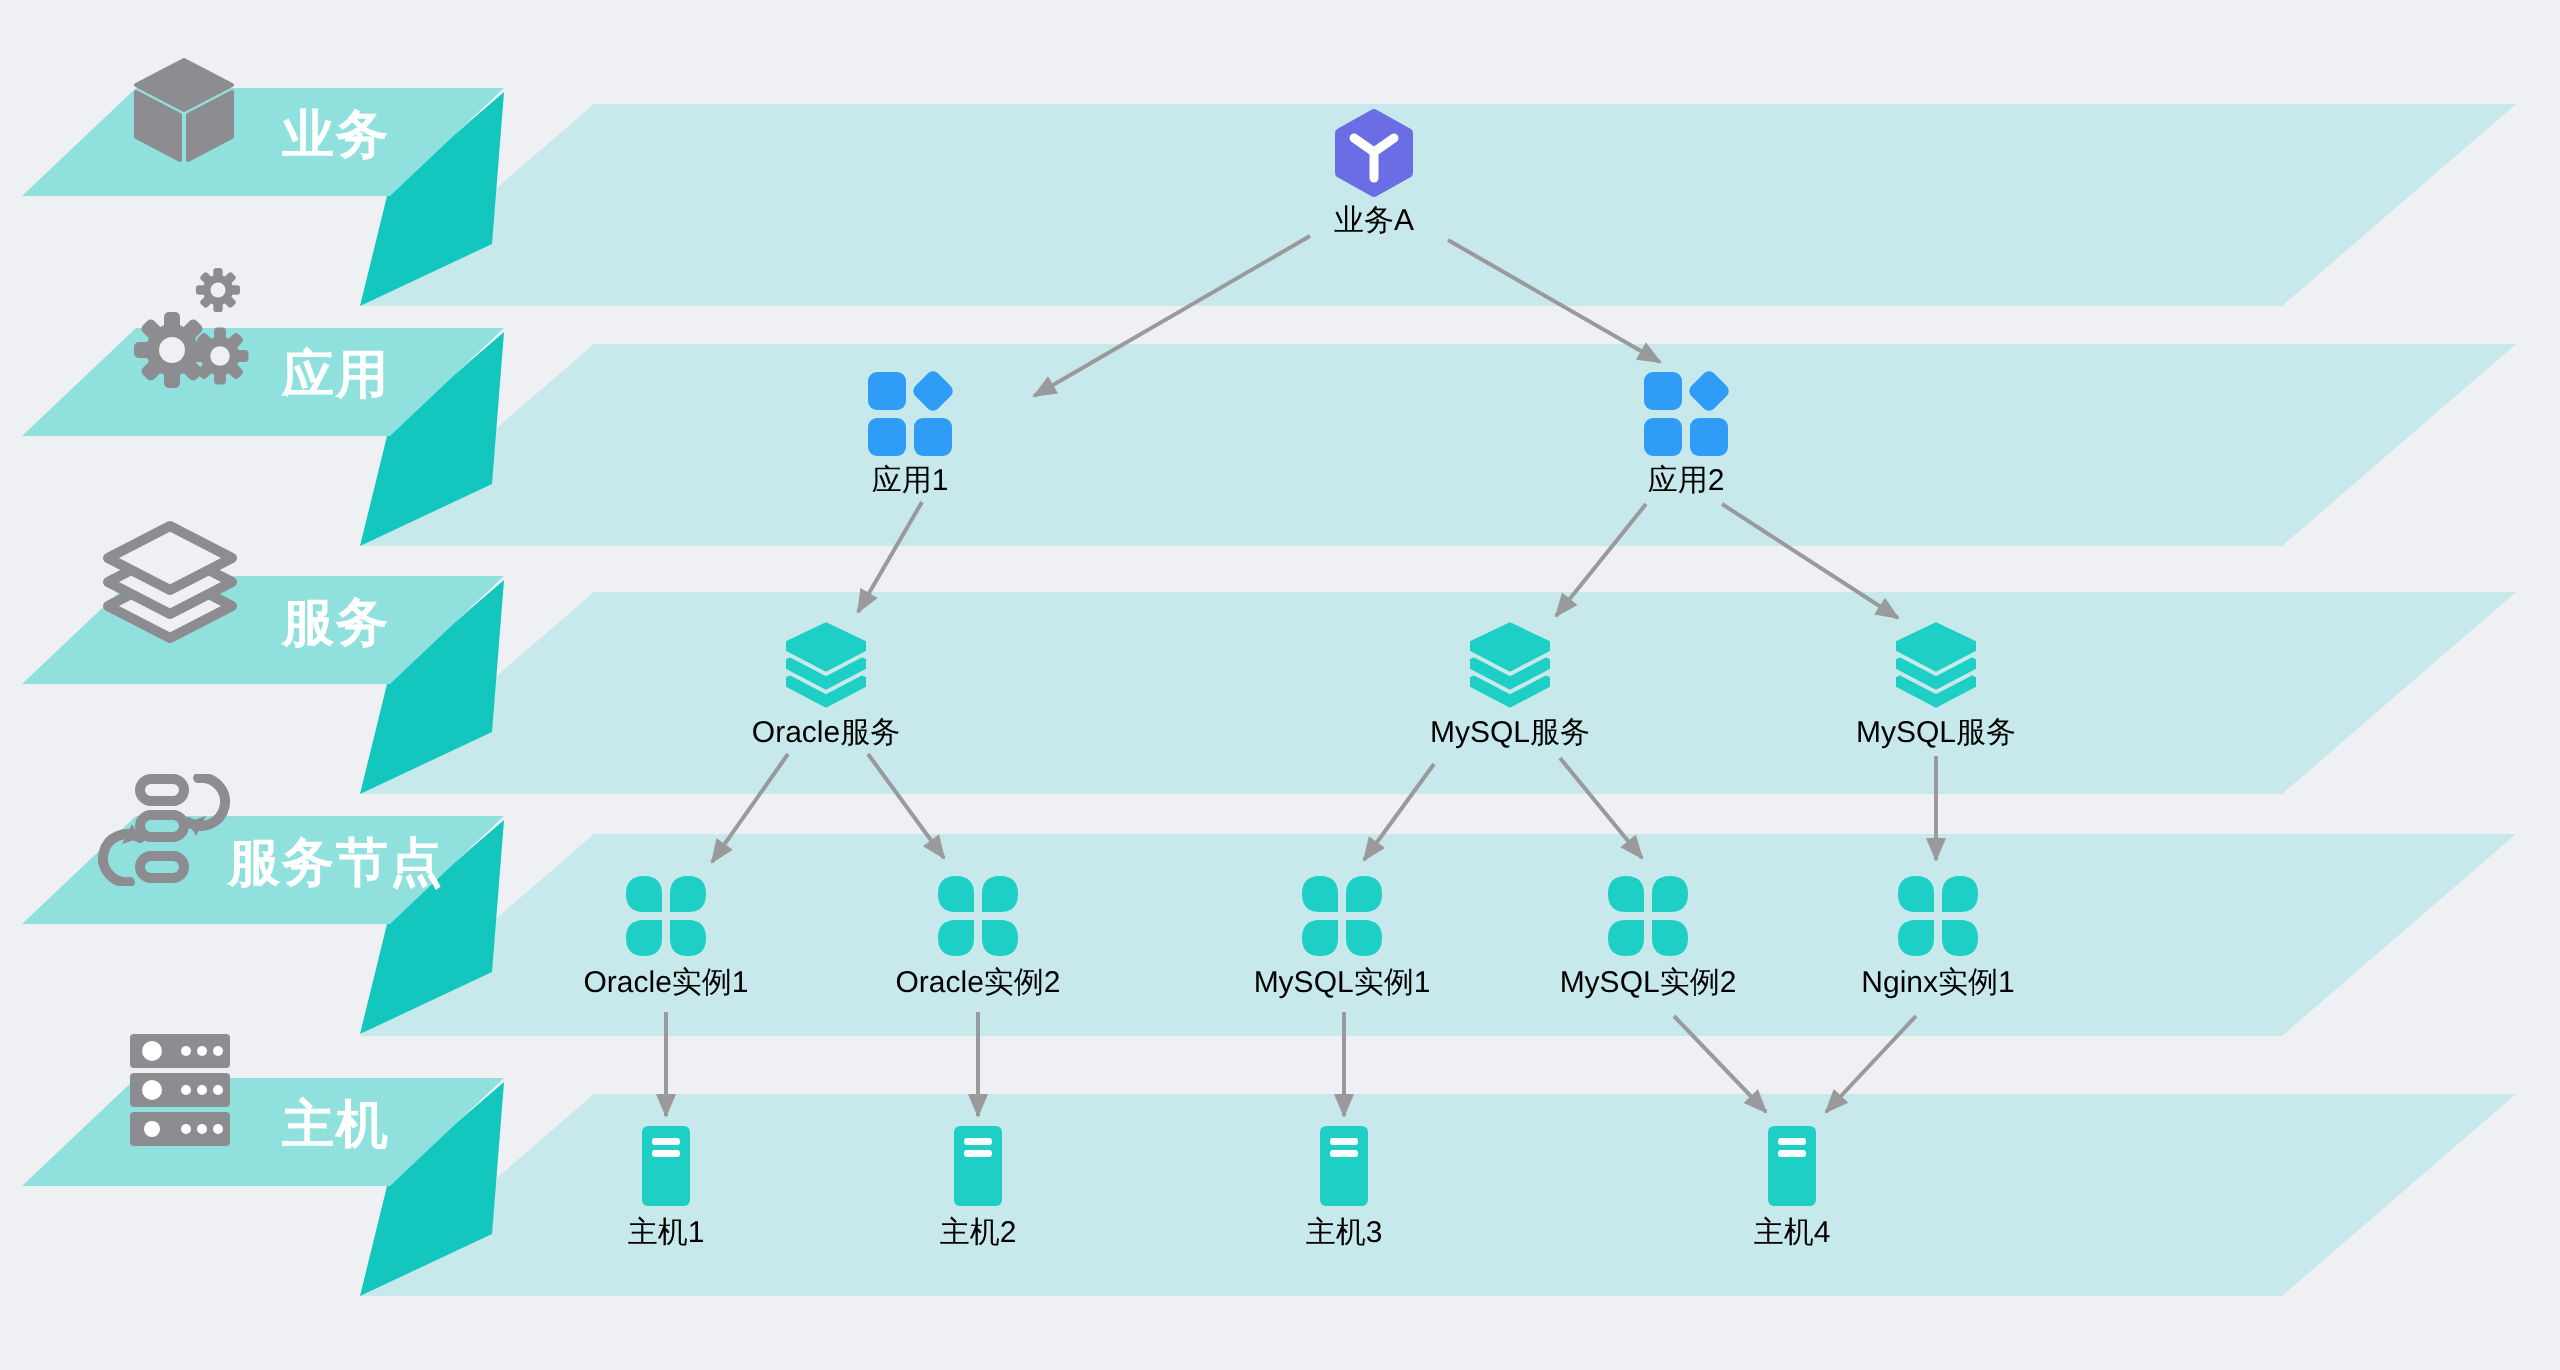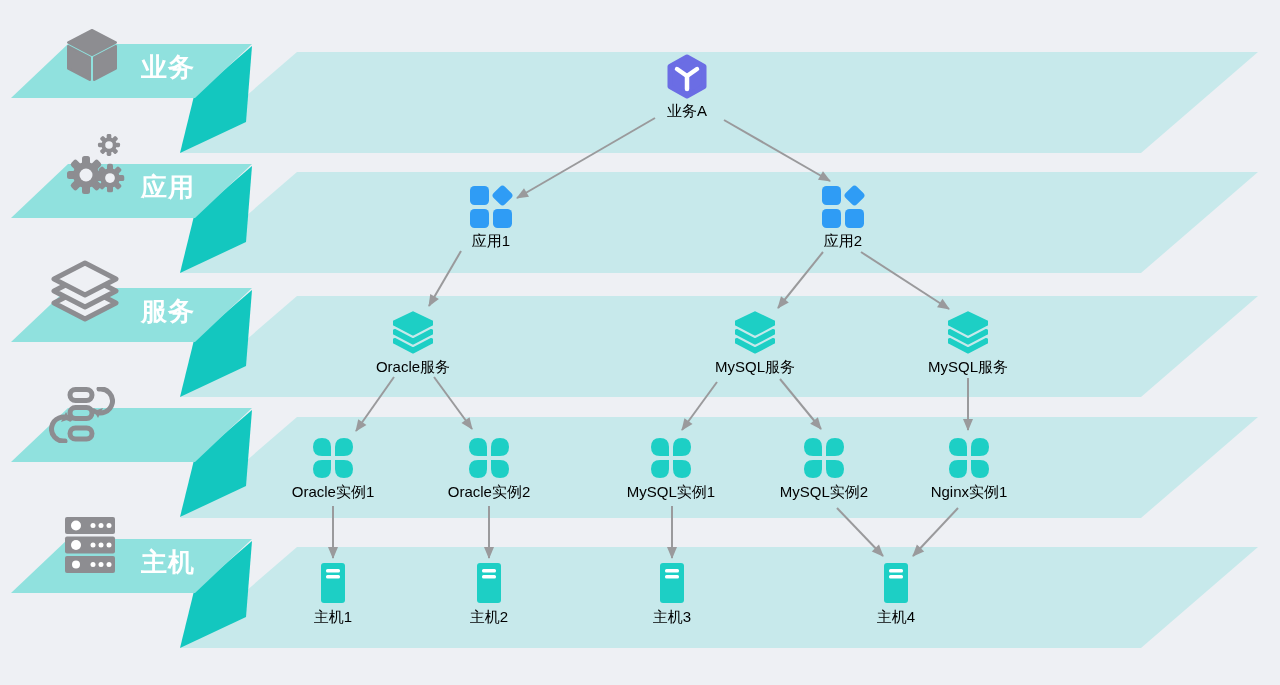--- a/index.html
+++ b/index.html
@@ -120,20 +120,21 @@
           <rect x="21" y="2.5" width="22" height="11" rx="5.5"></rect>
           <rect x="21" y="20.5" width="22" height="11" rx="5.5"></rect>
           <rect x="21" y="41" width="22" height="11" rx="5.5"></rect>
           <path d="M50,2 A 12,12 0 1 1 45,24" stroke-linecap="round"></path>
           <path d="M16,54 A 12,12 0 1 1 21,32" stroke-linecap="round"></path>
         </g>
         <polygon points="45,24 54,21 49,31" fill="#8d8d91"></polygon>
         <polygon points="21,32 12,35 17,25" fill="#8d8d91"></polygon>
       </svg>
     </div>
+    <div class="tab-label">服务节点</div>
   </div>
 
   <div class="layer-tab tab-5">
     <div class="tab-fold"></div>
     <div class="tab-face"></div>
     <div class="tab-icon" style="left:62px;top:-22px">
       <svg width="56" height="56" viewBox="0 0 56 56">
         <g fill="#8d8d91">
           <rect x="3" y="0" width="50" height="17" rx="2"></rect>
           <rect x="3" y="19.5" width="50" height="17" rx="2"></rect>
@@ -188,21 +189,21 @@
         <g stroke="#ffffff" stroke-width="4.5" stroke-linecap="round" fill="none">
           <line x1="23" y1="22" x2="13" y2="15"></line>
           <line x1="23" y1="22" x2="33" y2="15"></line>
           <line x1="23" y1="22" x2="23" y2="35"></line>
         </g>
       </svg>
     </div>
     <div class="node-label">业务A</div>
   </div>
 
-  <div class="node" style="left:416px;top:184px">
+  <div class="node" style="left:380px;top:184px">
     <div class="node-icon">
       <svg width="44" height="44" viewBox="0 0 44 44" fill="#2f9cf5">
         <rect x="1" y="1" width="19" height="19" rx="4.5"></rect>
         <rect x="25.5" y="2.5" width="16" height="16" rx="3.5" transform="rotate(45 33.5 10.5)"></rect>
         <rect x="1" y="24" width="19" height="19" rx="4.5"></rect>
         <rect x="24" y="24" width="19" height="19" rx="4.5"></rect>
       </svg>
     </div>
     <div class="node-label">应用1</div>
   </div>

